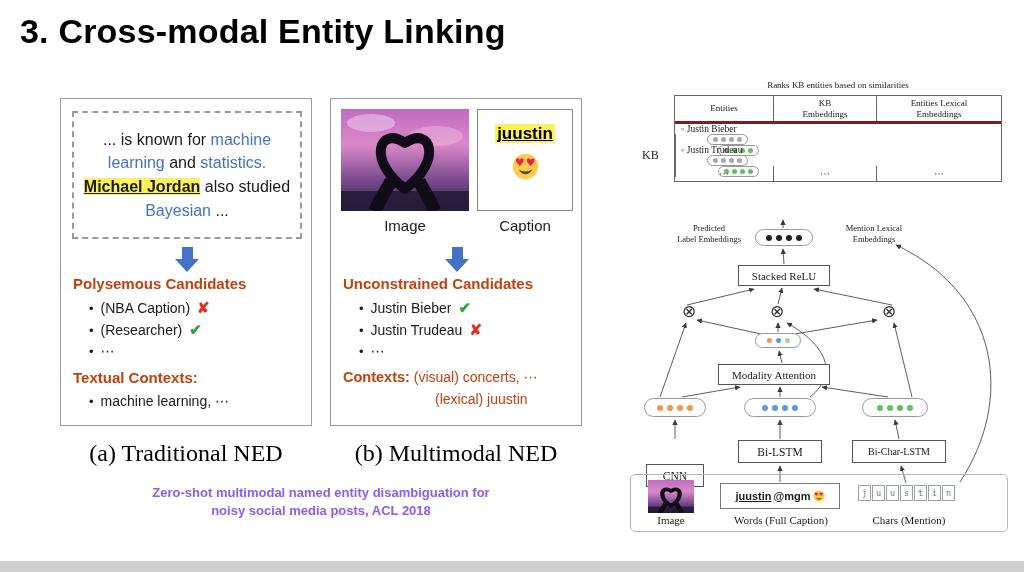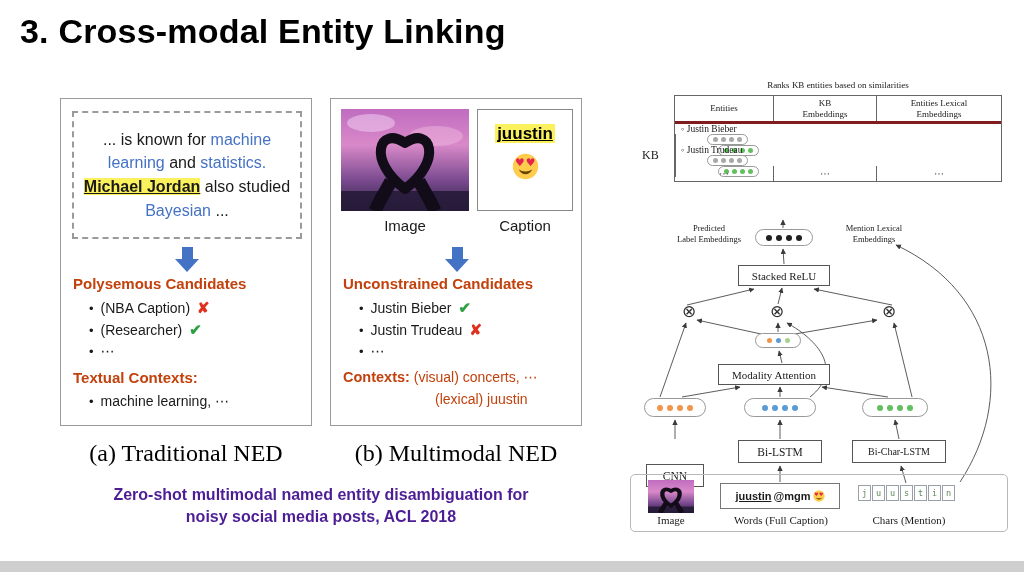--- a/index.html
+++ b/index.html
@@ -30,21 +30,21 @@
 
   .thumb { position:absolute; left:10px; top:10px; width:128px; height:102px; overflow:hidden; }
   .caption-box { position:absolute; left:146px; top:10px; width:96px; height:102px; border:1px solid #888;
                  text-align:center; padding-top:14px; }
   .cap-word { font-weight:bold; text-decoration:underline; background:#FBF15D; font-size:17px; padding:0 2px; }
   .sub-label { position:absolute; font-size:15px; text-align:center; color:#1a1a1a; }
   .ctx-line { position:absolute; font-size:14px; color:#c2410c; }
   .ctx-bold { font-weight:bold; font-size:14.5px; }
 
   .panel-cap { position:absolute; width:252px; text-align:center; font-family:"Liberation Serif", serif; font-size:24px; color:#000; }
-  .citation { position:absolute; left:60px; top:484px; width:522px; text-align:center; font-size:16px; font-weight:bold; line-height:1.35; color:#4c1d95; }
+  .citation { position:absolute; left:60px; top:484px; width:522px; text-align:center; font-size:13px; font-weight:bold; line-height:1.35; color:#8b5cf6; }
 
   
   .diagram { position:absolute; left:622px; top:82px; width:398px; height:470px; font-family:"Liberation Serif", serif; color:#1a1a1a; }
   .arrow-layer { position:absolute; left:0; top:0; }
 
   .top-note { position:absolute; left:52px; top:-2px; width:328px; text-align:center; font-size:9px; color:#222; }
 
   .kb-table { position:absolute; left:52px; top:13px; width:328px; border:1px solid #666; background:#fff; }
   .kbt-row { display:flex; align-items:stretch; }
   .kbt-head { height:28px; border-bottom:3px solid #7f1d1d; }

